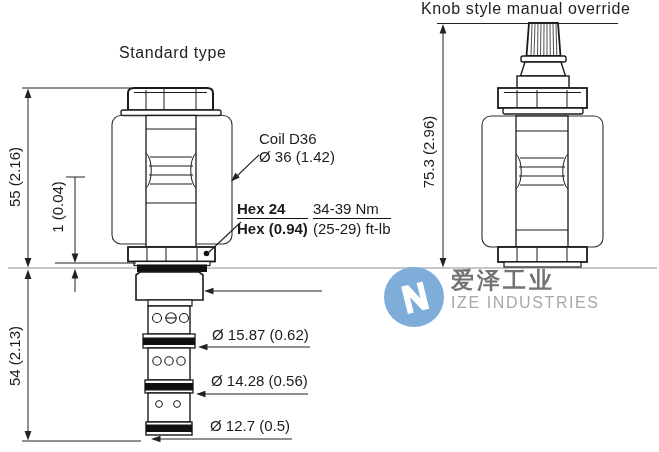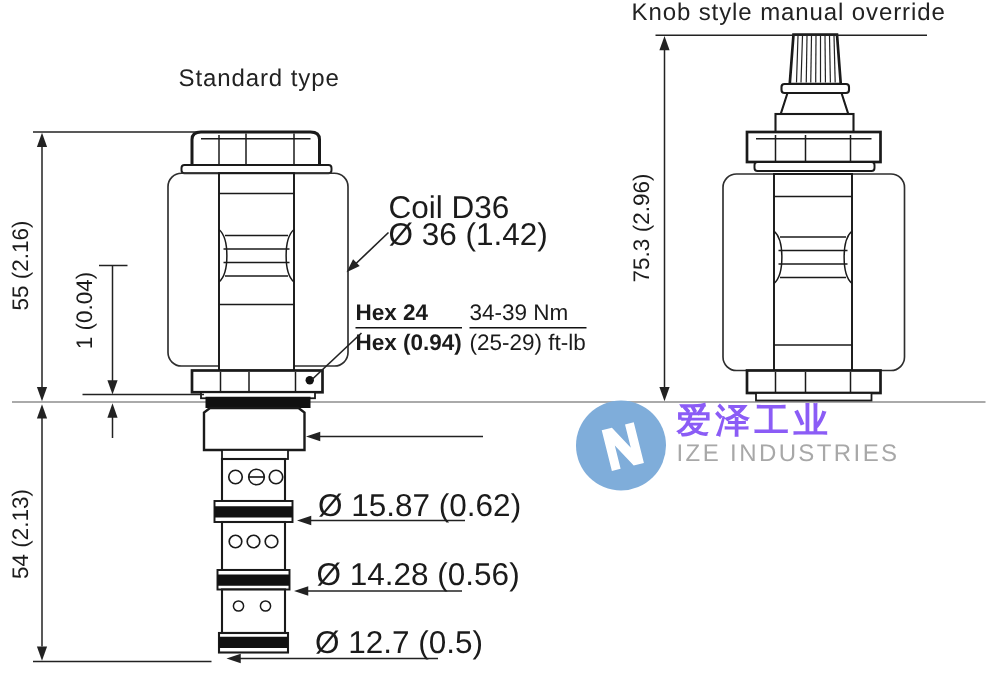--- a/index.html
+++ b/index.html
@@ -7,29 +7,29 @@
     position:relative;width:659px;height:452px;background:#ffffff;overflow:hidden;
     font-family:"Liberation Sans","DejaVu Sans",sans-serif;color:#1b1b1b;
   }
   .canvas svg{position:absolute;left:0;top:0;}
   .txt{position:absolute;white-space:nowrap;color:#1b1b1b;}
   .title{font-size:16px;letter-spacing:0.6px;color:#222;}
   .vdim{
     position:absolute;white-space:nowrap;font-size:15px;
     transform:translate(-50%,-50%) rotate(-90deg);
   }
-  .lbl{font-size:21px;}
+  .lbl{font-size:15px;}
   .two-line{line-height:17.5px;}
   .fraction{position:absolute;font-size:15px;text-align:left;}
   .fraction .top{display:block;border-bottom:1.6px solid #111;padding-bottom:1px;}
   .fraction .bot{display:block;padding-top:1px;}
   .watermark{position:absolute;left:384px;top:267px;display:flex;align-items:flex-start;}
   .wm-logo{width:60px;height:60px;border-radius:50%;position:relative;}
   .wm-text{margin-left:7px;padding-top:1px;}
-  .wm-cn{font-size:23px;font-weight:600;letter-spacing:3px;color:#8b5cf6;line-height:24px;}
+  .wm-cn{font-size:23px;font-weight:600;letter-spacing:3px;color:#737373;line-height:24px;}
   .wm-en{font-size:16px;letter-spacing:1.6px;color:#a8a8a8;line-height:15px;margin-top:3px;}
 </style>
 </head>
 <body>
 
 <div class="canvas">
 
   <svg width="659" height="452" viewBox="0 0 659 452">
 
     <line x1="8" y1="268" x2="657" y2="268" stroke="#8e8e8e" stroke-width="1"></line>

